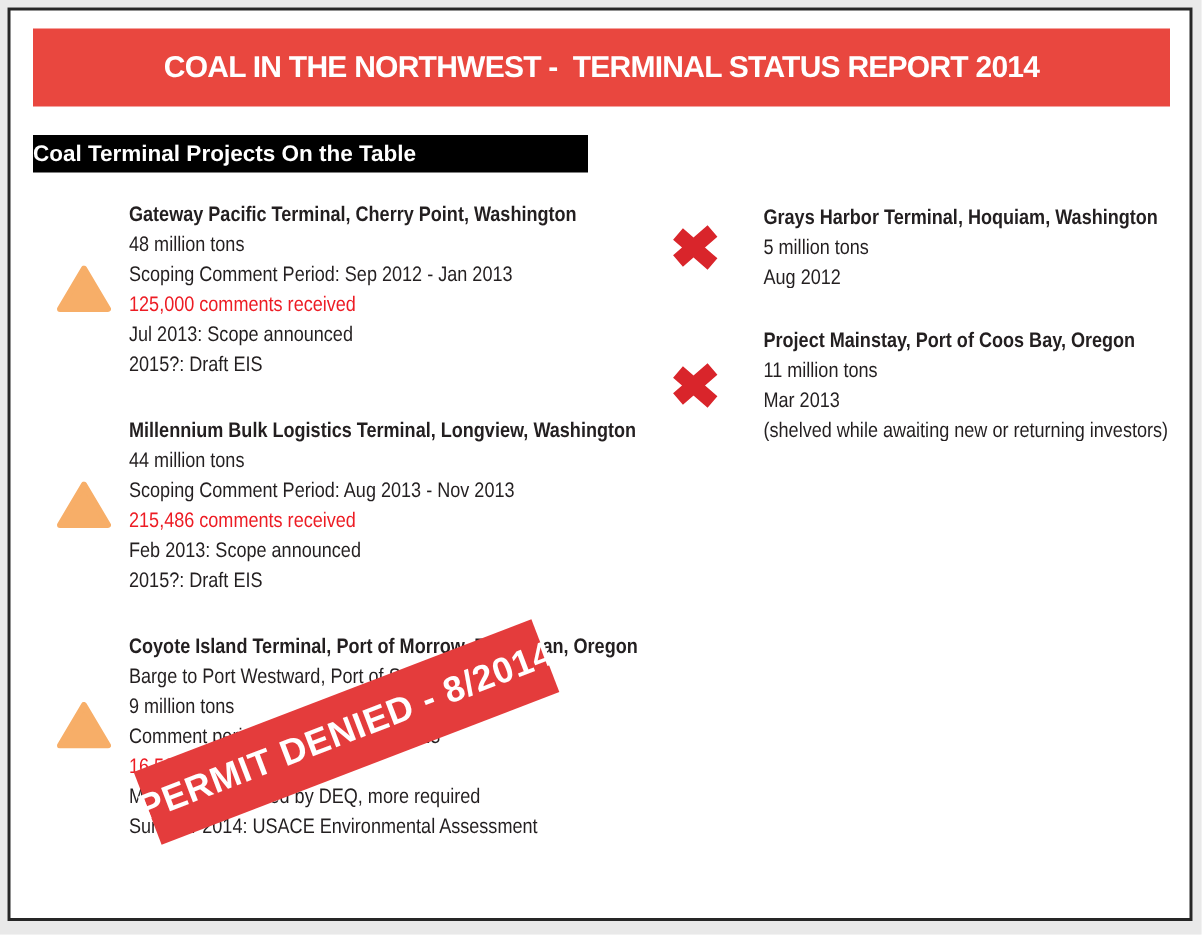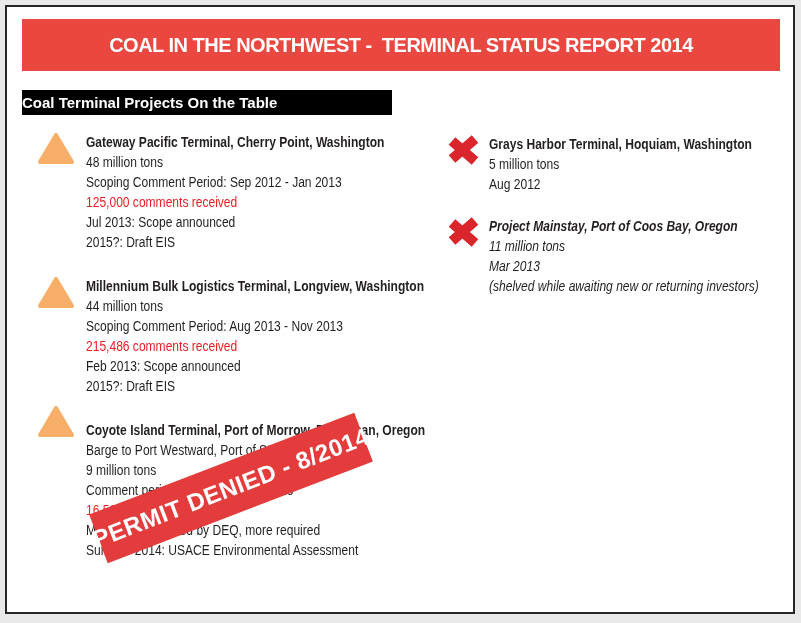--- a/index.html
+++ b/index.html
@@ -37,24 +37,24 @@
     background:#000000;color:#ffffff;
     font-weight:bold;font-size:15px;line-height:25px;
     white-space:nowrap;
   }
   #banner-left{left:15px;width:370px;box-sizing:border-box;}
   #banner-right{left:432px;width:349px;padding-left:13px;box-sizing:border-box;}
   
   .col{position:absolute;}
   #col-left{left:31px;top:125px;width:400px;}
   #col-right{left:440px;top:127px;width:345px;}
-  .entry{display:flex;align-items:flex-start;}
+  .entry{display:flex;align-items:center;}
   #col-left .entry{margin-bottom:24px;}
-  #col-right .entry{margin-bottom:22px;}
-  #col-right .entry.last{margin-bottom:26px;font-style:italic;}
+  #col-right .entry{margin-bottom:22px;gap:20px;}
+  #col-right .entry.last{margin-bottom:26px;}
   .icon-cell{flex:none;width:48px;padding-top:1px;}
   #col-right .icon-cell{width:42px;}
   .icon-cell.raise{margin-top:-15px;}
   .text-cell{
     transform:scaleX(0.86);
     transform-origin:0 0;
     width:460px;
     color:#231f20;
   }
   .line{

